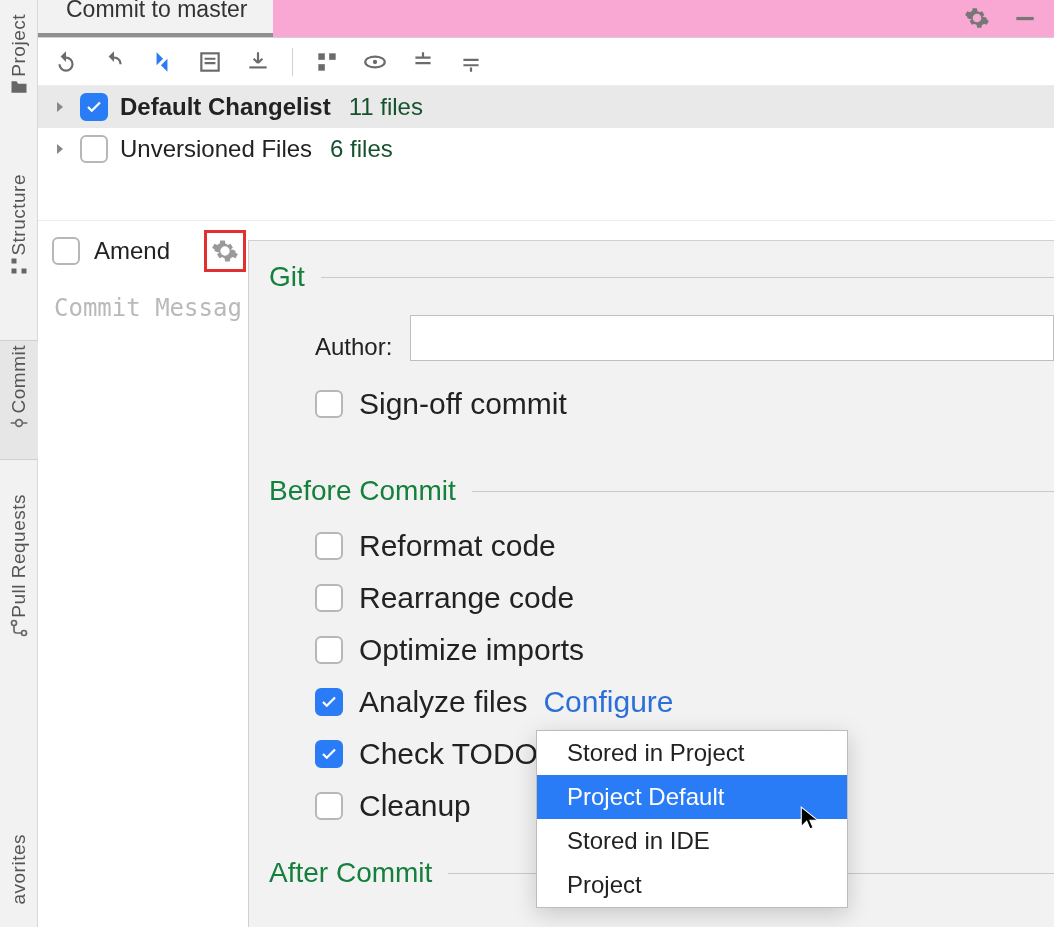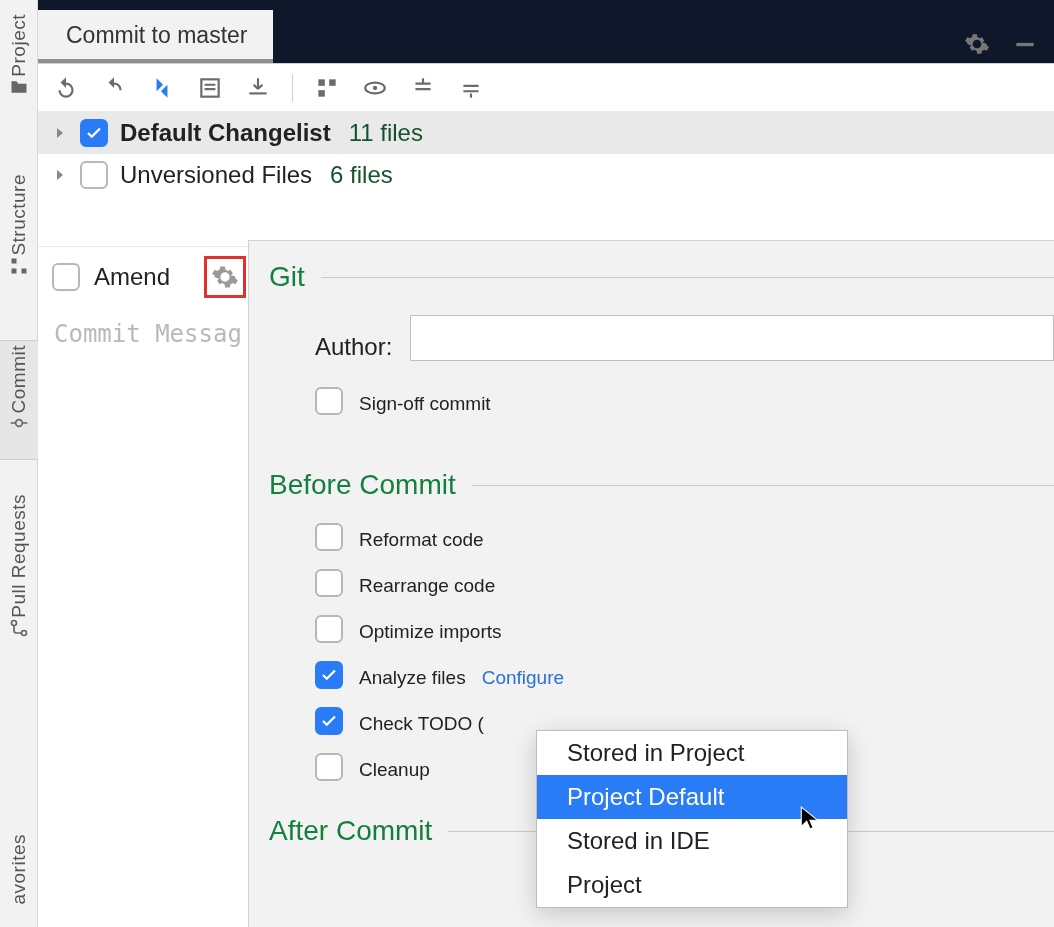--- a/index.html
+++ b/index.html
@@ -46,24 +46,24 @@
   
   .main {
     position: absolute;
     left: 38px; top: 0;
     width: 1016px; height: 927px;
     background: #fff;
   }
 
   
   .tabbar {
-    height: 64px;
+    height: 38px;
     display: flex; align-items: flex-end;
     border-bottom: 1px solid #d0d0d0;
-    background: #0f172a;
+    background: #f9a8d4;
   }
   .tab {
     padding: 12px 26px 10px 28px;
     font-size: 23px;
     color: #333;
     border-bottom: 4px solid #8f8f8f;
     background: #f2f2f2;
   }
   .tabbar-spacer { flex: 1; }
   .tabbar-right {
@@ -148,21 +148,21 @@
   }
   .section-title .rule { flex:1; height:1px; background:#c9c9c9; }
 
   .field-row { display:flex; align-items:flex-end; gap:18px; margin-left:46px; margin-bottom:26px; font-size:24px; }
   .author-input {
     flex:1; height:46px;
     border:1px solid #bfbfbf; background:#fff;
     margin-right:0;
   }
 
-  .opt-row { display:flex; align-items:flex-end; gap:16px; margin-left:46px; margin-bottom:18px; font-size:19px; }
+  .opt-row { display:flex; align-items:center; gap:16px; margin-left:46px; margin-bottom:18px; font-size:30px; }
   .link { color:#2b6fd8; }
 
   
   .dropdown {
     position:absolute;
     left: 536px; top: 730px;
     width: 312px;
     background:#fff;
     border:1px solid #bcbcbc;
     box-shadow: 0 6px 22px rgba(0,0,0,.18);

